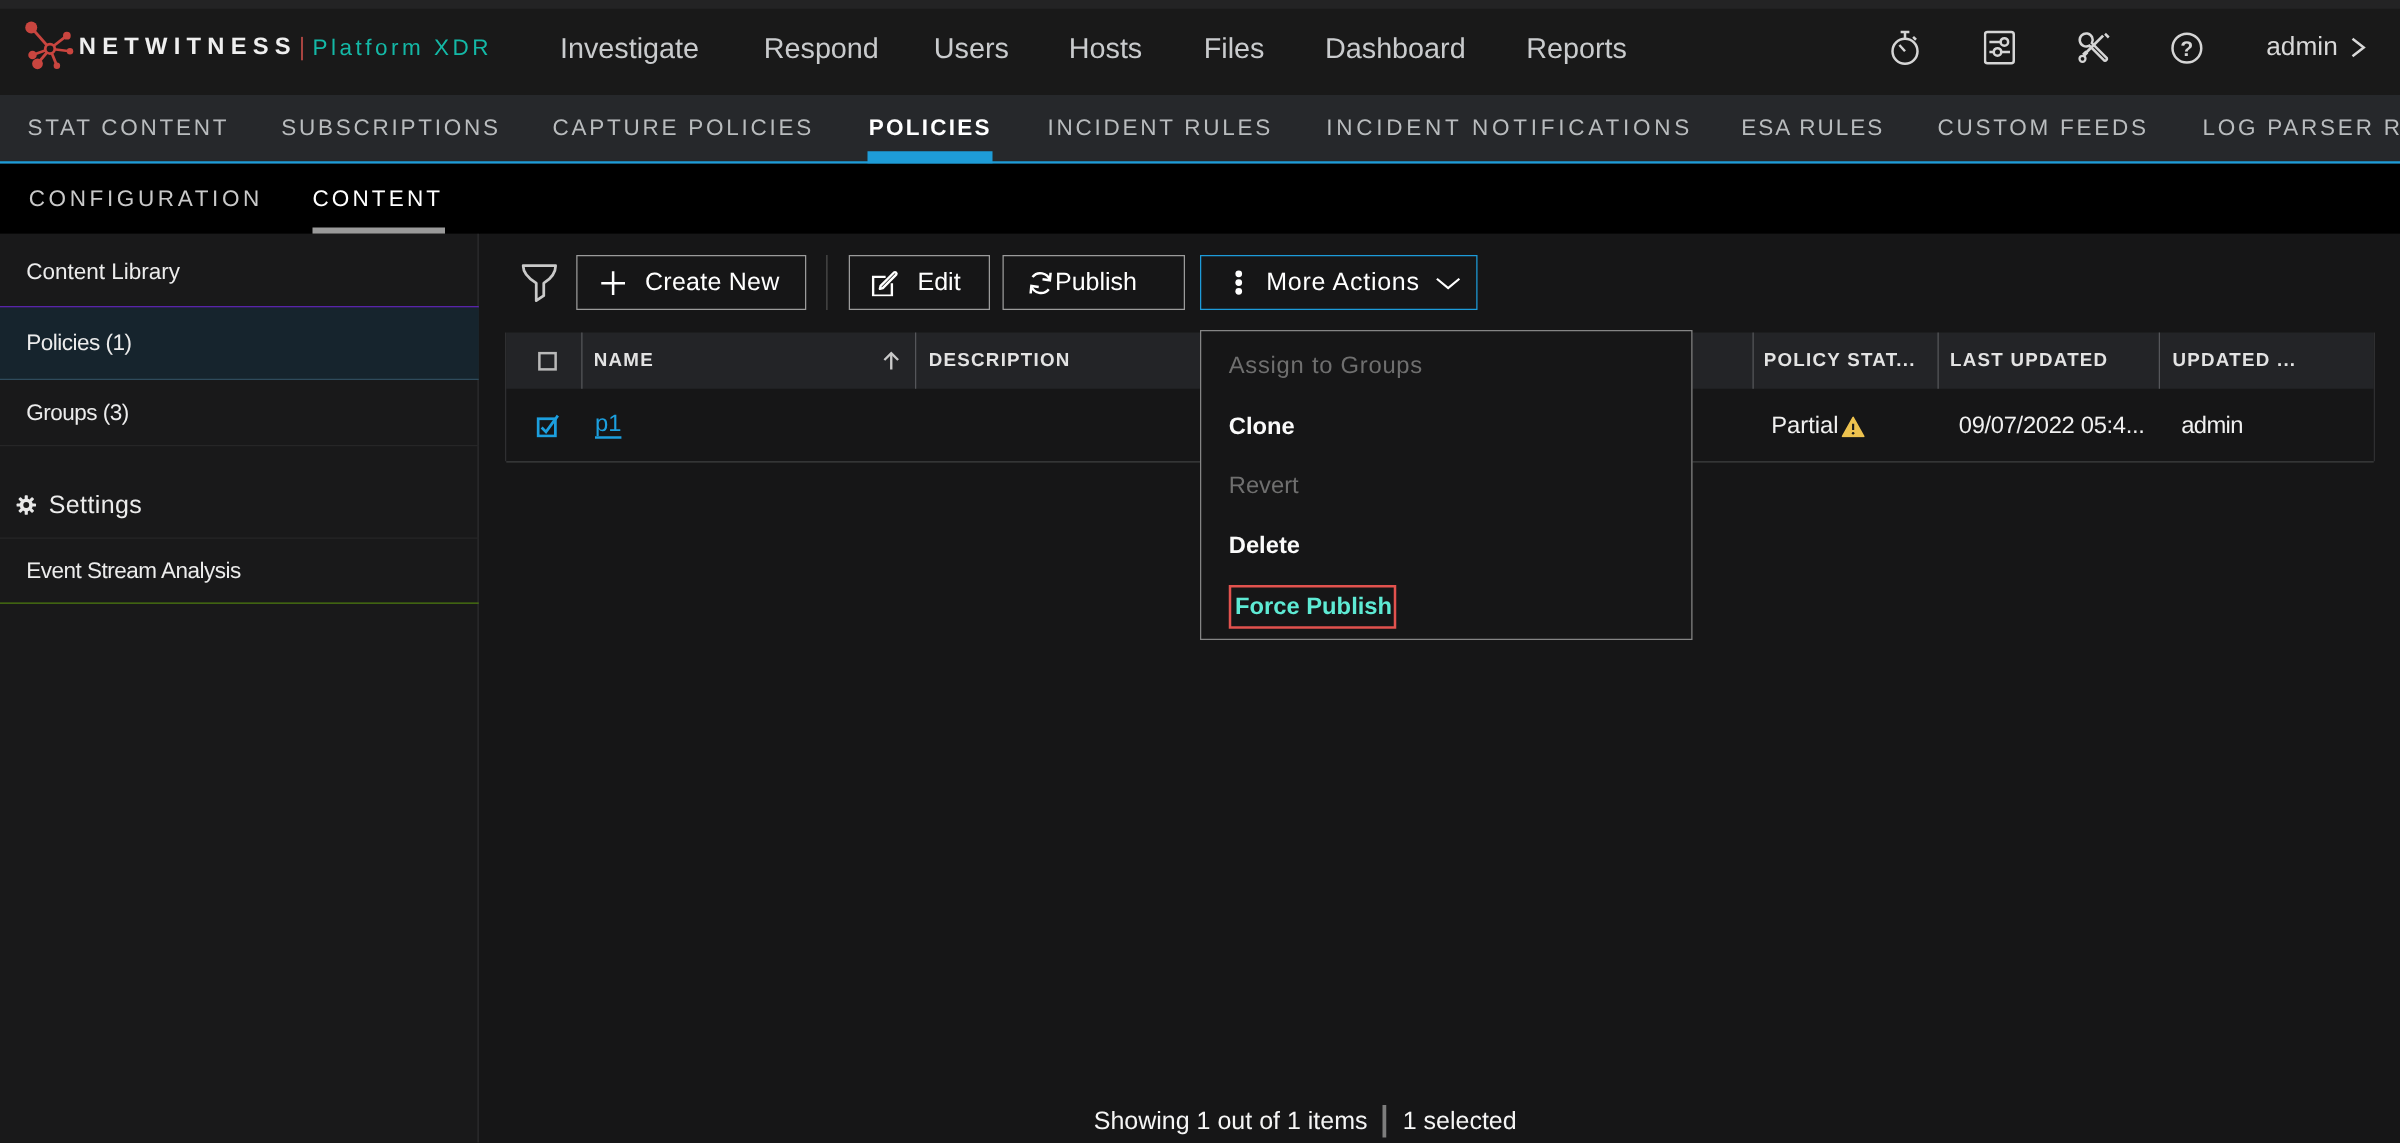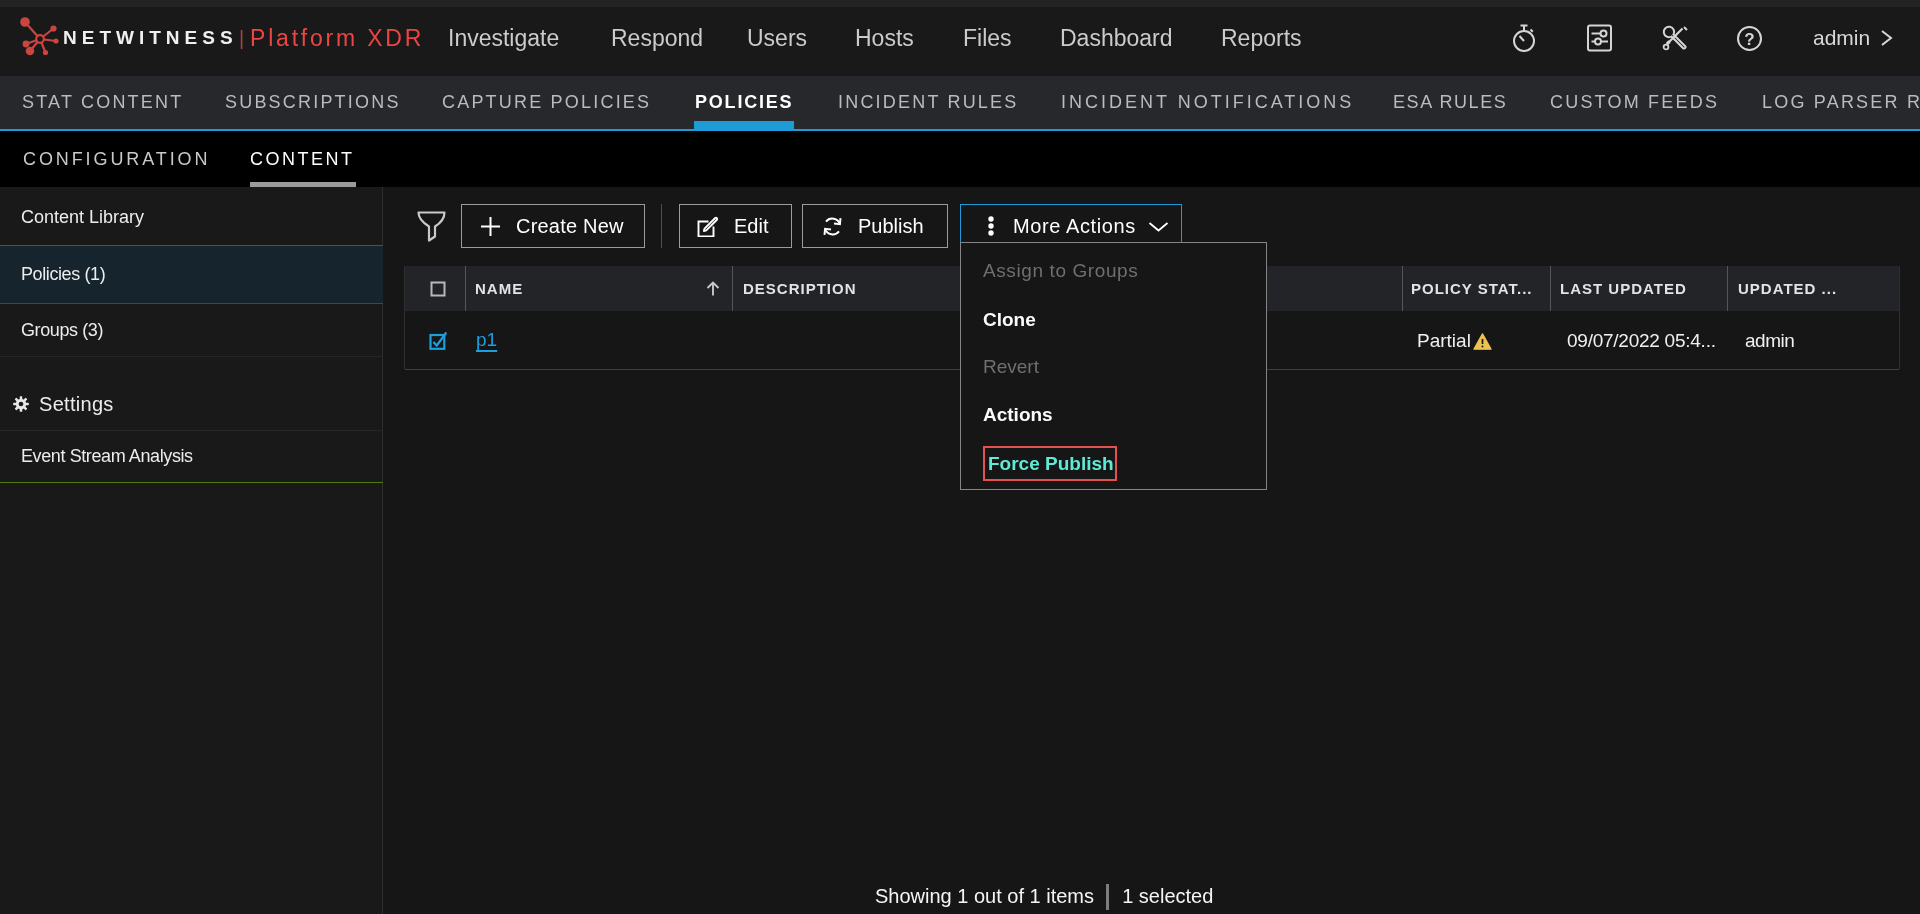--- a/index.html
+++ b/index.html
@@ -31,21 +31,21 @@
   
   #main { position:absolute; left:384px; top:187px; width:1536px; height:727px; background:#161617; }
   .btn { position:absolute; top:204px; height:44px; border:1px solid #9b9b9b;
     display:flex; align-items:center; color:#fff; font-size:20px; }
   
   #thead { position:absolute; left:405px; top:266px; width:1494px; height:45px; background:#232427; }
   .th { position:absolute; top:0; height:45px; display:flex; align-items:center; color:#e3e3e3;
     font-size:15px; font-weight:bold; letter-spacing:1px; white-space:nowrap; }
   .vline { position:absolute; top:0; width:1px; height:45px; background:#55565a; }
   
-  #dropdown { position:absolute; left:960px; top:242px; width:307px; height:248px;
+  #dropdown { position:absolute; left:960px; top:264px; width:394px; height:248px;
     background:#161617; border:1px solid #858585; }
   .mitem { position:absolute; left:22px; font-size:19px; white-space:nowrap; }
   
   #footer { position:absolute; top:884px; left:875px; font-size:20px; color:#f5f5f5; }
 </style>
 </head>
 <body>
 <div id="topbar">
   <div id="topstrip"></div>
   <svg class="abs" style="left:20px;top:16px" width="40" height="40" viewBox="0 0 40 40">
@@ -62,21 +62,21 @@
       <circle cx="5" cy="6" r="4.8"></circle>
       <circle cx="33.5" cy="12.5" r="3.1"></circle>
       <circle cx="6" cy="28" r="3.4"></circle>
       <circle cx="10" cy="35" r="4.3"></circle>
       <circle cx="25.5" cy="36.5" r="2.6"></circle>
       <circle cx="36" cy="25" r="2.6"></circle>
     </g>
   </svg>
   <div class="navitem" style="left:63px;font-size:19px;font-weight:bold;letter-spacing:5px;color:#efefef">NETWITNESS</div>
   <div class="navitem" style="left:239px;font-size:20px;color:#a84440">|</div>
-  <div class="navitem" style="left:250px;font-size:23px;letter-spacing:2.8px;color:#ef4444">Platform&nbsp;XDR</div>
+  <div class="navitem" style="left:250px;font-size:18px;letter-spacing:2.8px;color:#14b8a6">Platform&nbsp;XDR</div>
   <div class="navitem" style="left:448px">Investigate</div>
   <div class="navitem" style="left:611px">Respond</div>
   <div class="navitem" style="left:747px">Users</div>
   <div class="navitem" style="left:855px">Hosts</div>
   <div class="navitem" style="left:963px">Files</div>
   <div class="navitem" style="left:1060px">Dashboard</div>
   <div class="navitem" style="left:1221px">Reports</div>
 
   <svg class="abs" style="left:1510px;top:23px" width="28" height="30" viewBox="0 0 28 30">
     <g stroke="#d5d5d5" stroke-width="2" fill="none">
@@ -193,21 +193,21 @@
 
 <div class="btn" style="left:802px;width:146px">
   <svg style="margin-left:18px" width="23" height="23" viewBox="0 0 23 23">
     <g stroke="#fff" stroke-width="2" fill="none">
       <path d="M18.9 9.2 A8 8 0 0 0 5.0 6.6"></path>
       <path d="M4.1 13.8 A8 8 0 0 0 18.0 16.4"></path>
       <polyline points="19.5,3.2 18.9,9.2 13.0,8.4"></polyline>
       <polyline points="3.5,19.8 4.1,13.8 10.0,14.6"></polyline>
     </g>
   </svg>
-  <span style="margin-left:14px">Publish</span>
+  <span style="">Publish</span>
 </div>
 
 <div class="btn" style="left:960px;width:222px;border-color:#1d9bd9">
   <svg style="margin-left:27px" width="6" height="20" viewBox="0 0 6 20">
     <circle cx="3" cy="3" r="2.7" fill="#fff"></circle>
     <circle cx="3" cy="10" r="2.7" fill="#fff"></circle>
     <circle cx="3" cy="17" r="2.7" fill="#fff"></circle>
   </svg>
   <span style="margin-left:19px;letter-spacing:0.6px">More Actions</span>
   <svg style="margin-left:12px" width="21" height="11" viewBox="0 0 21 11">
@@ -251,21 +251,21 @@
 <div class="abs cy" style="left:1567px;top:329px;height:24px;color:#f0f0f0;font-size:19px;letter-spacing:-0.25px">09/07/2022 05:4...</div>
 <div class="abs cy" style="left:1745px;top:329px;height:24px;color:#f0f0f0;font-size:19px;letter-spacing:-0.5px">admin</div>
 <div class="abs" style="left:405px;top:369px;width:1494px;height:1px;background:#3f4041"></div>
 <div class="abs" style="left:404px;top:266px;width:1px;height:103px;background:#2f2f31"></div>
 <div class="abs" style="left:1899px;top:266px;width:1px;height:103px;background:#2f2f31"></div>
 
 <div id="dropdown">
   <div class="mitem cy" style="top:16px;height:24px;color:#6f6f6f;letter-spacing:0.6px">Assign to Groups</div>
   <div class="mitem cy" style="top:65px;height:24px;color:#fafafa;font-weight:bold">Clone</div>
   <div class="mitem cy" style="top:112px;height:24px;color:#6f6f6f">Revert</div>
-  <div class="mitem cy" style="top:160px;height:24px;color:#fafafa;font-weight:bold">Actions</div>
+  <div class="mitem cy" style="top:160px;height:24px;color:#fafafa;font-weight:bold">Delete</div>
   <div class="abs" style="left:22px;top:203px;width:134px;height:35px;border:2px solid #e2524e;
        display:flex;align-items:center;color:#5eead4;font-size:19px;font-weight:bold;padding-left:3px">Force Publish</div>
 </div>
 
 <div id="footer">
   <span>Showing 1 out of 1 items</span>
   <span style="display:inline-block;width:3px;height:26px;background:#7d7d7d;margin:0 8px -7px 6px"></span>
   <span>1 selected</span>
 </div>
 

